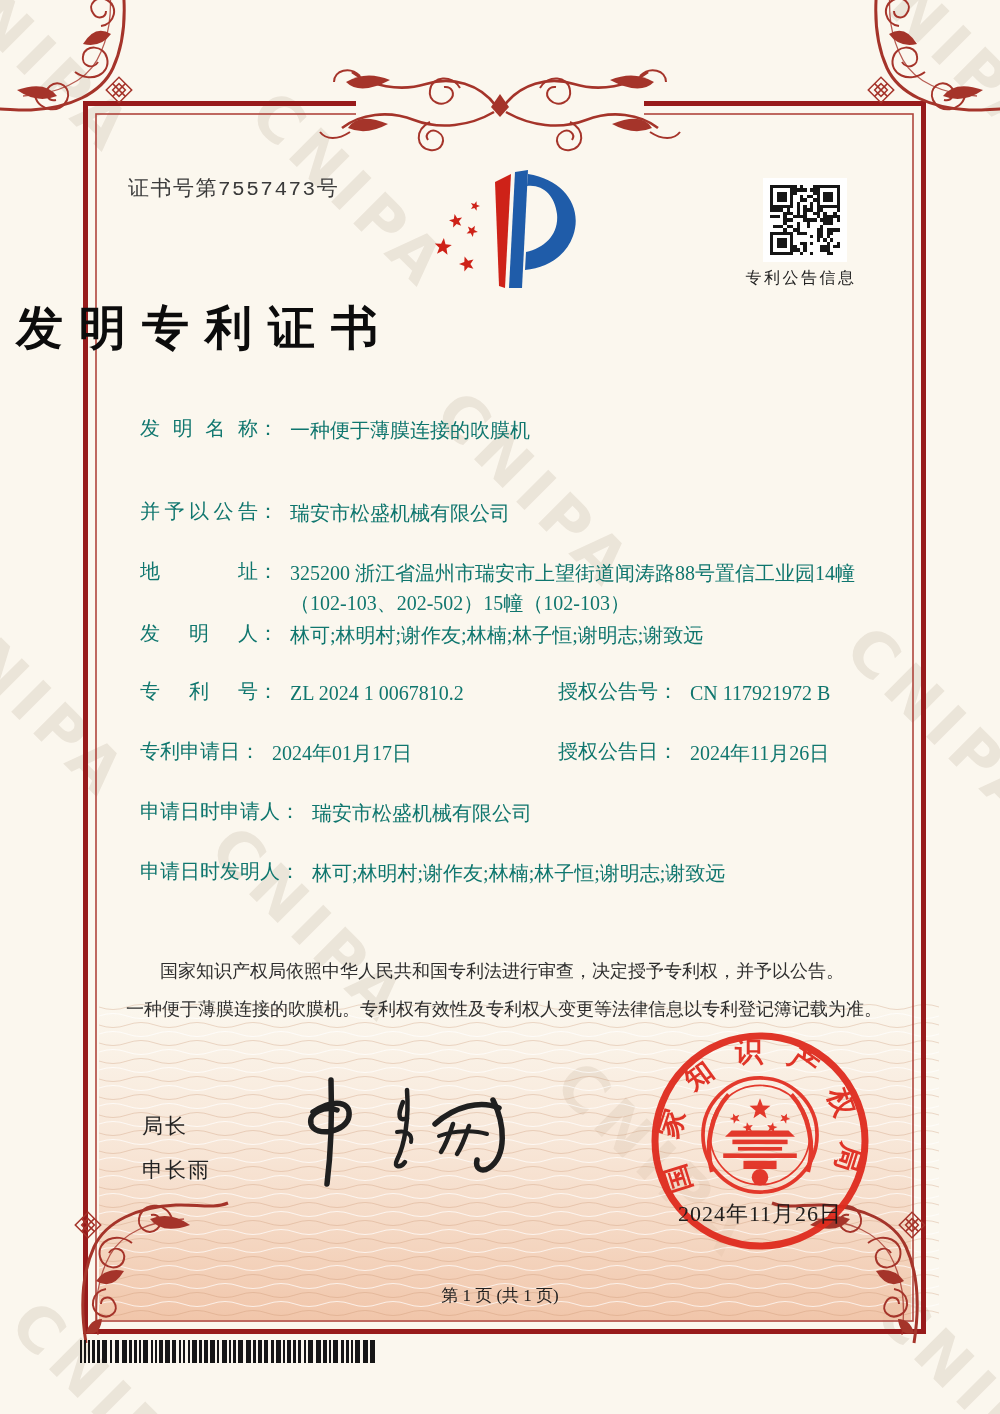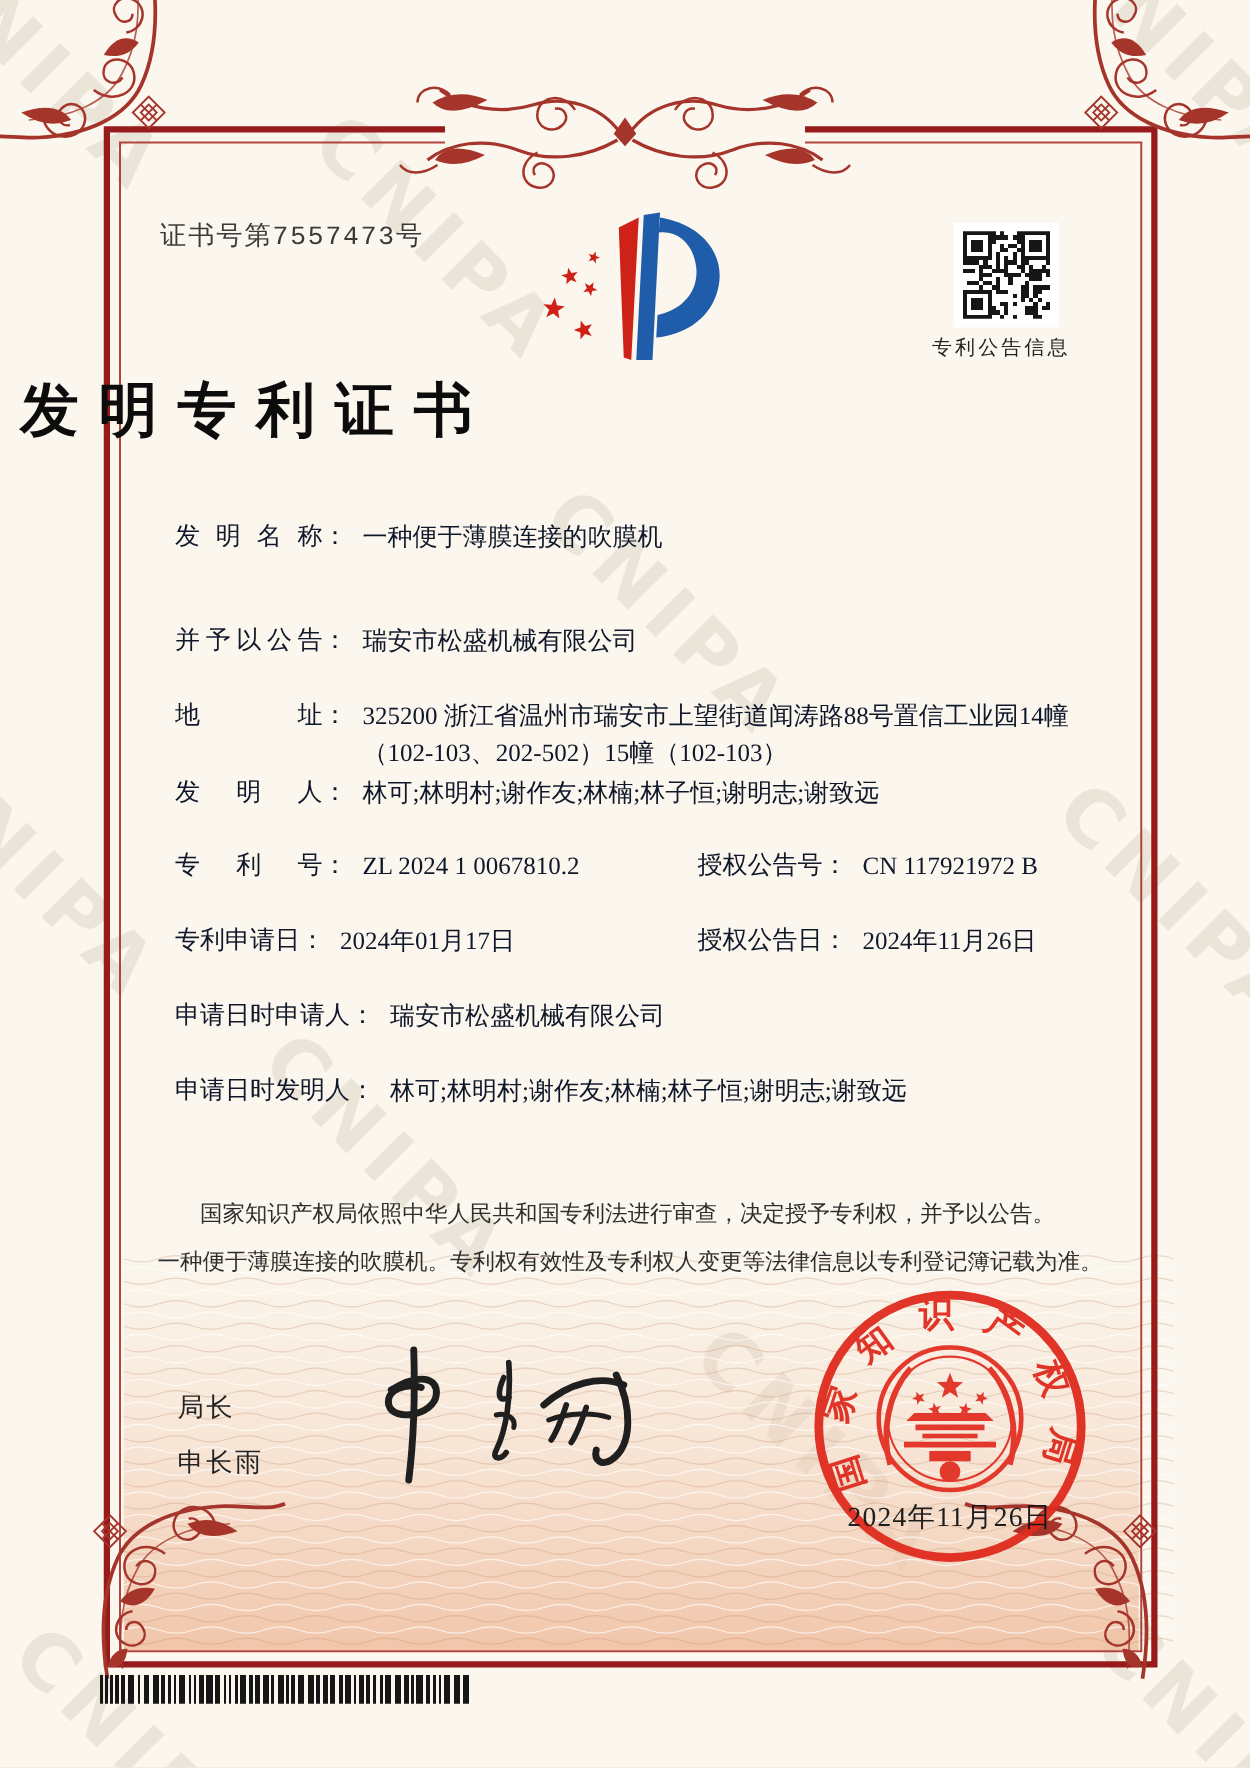--- a/index.html
+++ b/index.html
@@ -8,21 +8,21 @@
   .wm{position:absolute;font-family:"DejaVu Sans","Liberation Sans",sans-serif;font-weight:bold;
       color:rgba(125,100,65,0.12);letter-spacing:8px;transform:translate(-50%,-50%) rotate(45deg);
       white-space:nowrap;pointer-events:none;}
   .decor{position:absolute;left:0;top:0;pointer-events:none;}
   .content{position:absolute;inset:0;}
   .abs{position:absolute;}
   .cert-no{left:128px;top:174px;font-size:21px;letter-spacing:1.5px;color:#3a3a3a;font-family:Liberation Mono, monospace;}
   .title{left:0;right:0;top:297px;font-size:47px;font-weight:bold;
          letter-spacing:16px;text-indent:16px;color:#0c0c0c;}
   .qr-caption{left:736px;top:268px;width:130px;text-align:center;font-size:16px;letter-spacing:2.5px;color:#222;}
-  .row{position:absolute;left:140px;display:flex;font-size:20px;color:#0f172a;}
+  .row{position:absolute;left:140px;display:flex;font-size:20px;color:#0f766e;}
   .lbl{flex:none;width:118px;text-align:justify;text-align-last:justify;}
   .lbl-wide{flex:none;}
   .colon{flex:none;}
   .val{margin-left:12px;max-width:566px;line-height:30px;}
   .legal{left:126px;width:758px;font-size:18px;line-height:38px;color:#2e2e2e;}
   .legal .indent{text-indent:34px;}
   .sig-title{left:142px;top:1112px;font-size:21px;letter-spacing:2px;color:#222;}
   .sig-name{left:142px;top:1156px;font-size:21px;letter-spacing:2px;color:#222;}
   .footer{left:0;right:0;top:1284px;text-align:center;font-size:17px;color:#222;}
 </style>
@@ -493,20 +493,21 @@
           <rect x="-40" y="20" width="80" height="5"></rect>
           <rect x="-18" y="28" width="36" height="9"></rect>
           <circle cy="46" r="9"></circle>
           <path d="M-52,40 C-60,12 -54,-22 -34,-44" fill="none" stroke="#E23023" stroke-width="5"></path>
           <path d="M52,40 C60,12 54,-22 34,-44" fill="none" stroke="#E23023" stroke-width="5"></path>
         </g>
         <text y="80" text-anchor="middle" font-size="22" fill="#141414" letter-spacing="1">2024年11月26日</text>
       </g>
     </svg>
 
+    <div class="abs footer">第 1 页 (共 1 页)</div>
 
     <svg class="abs" style="left:80px;top:1340px" width="300" height="23" viewBox="0 0 300 23" shape-rendering="crispEdges">
       <g id="barcode-bars" fill="#161616">
           <rect x="0" y="0" width="2" height="23"></rect>
           <rect x="4" y="0" width="2" height="23"></rect>
           <rect x="8" y="0" width="2" height="23"></rect>
           <rect x="12" y="0" width="3" height="23"></rect>
           <rect x="17" y="0" width="3" height="23"></rect>
           <rect x="22" y="0" width="5" height="23"></rect>
           <rect x="30" y="0" width="2" height="23"></rect>

